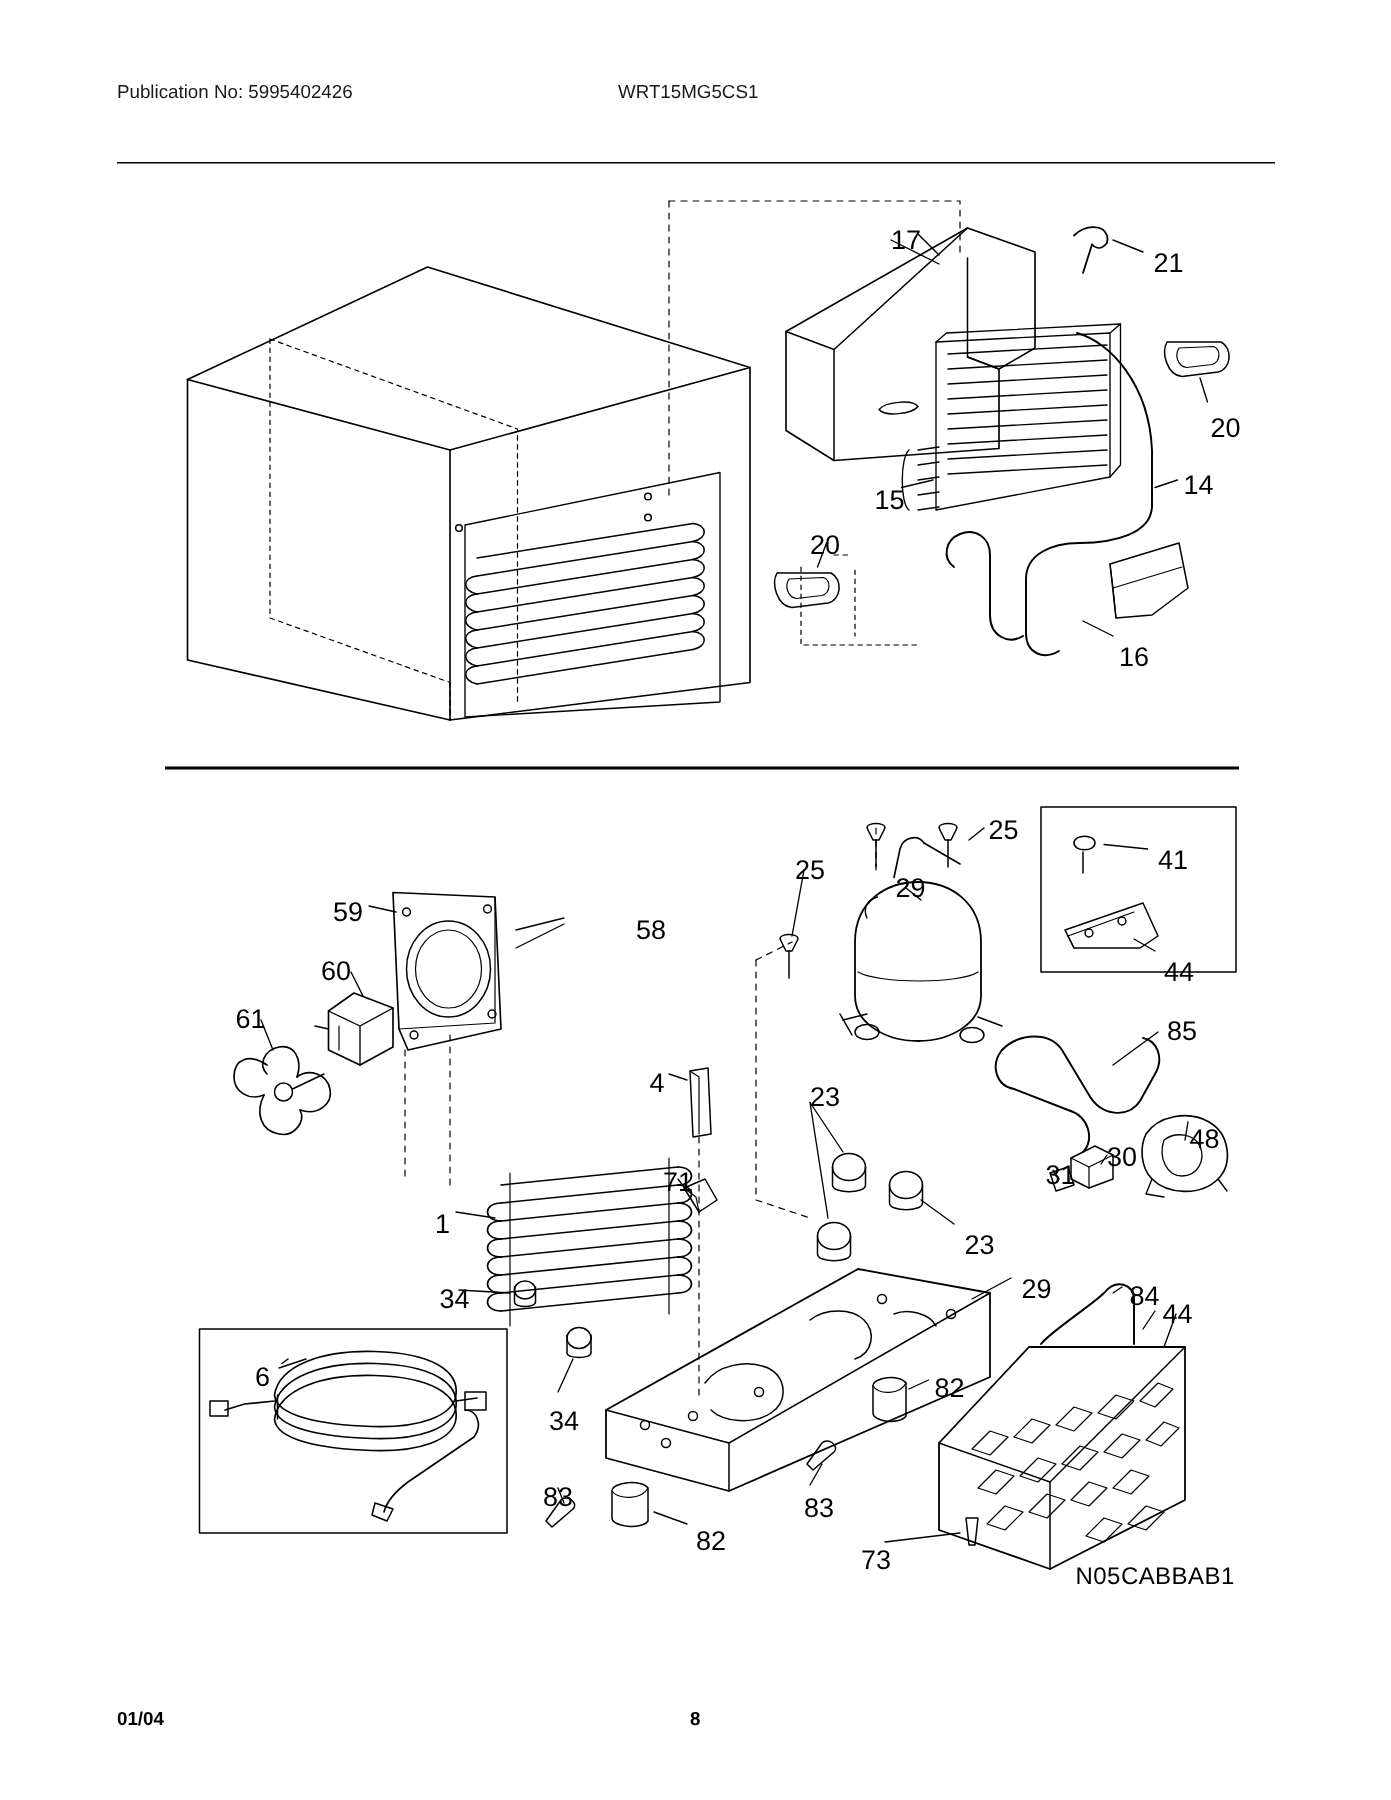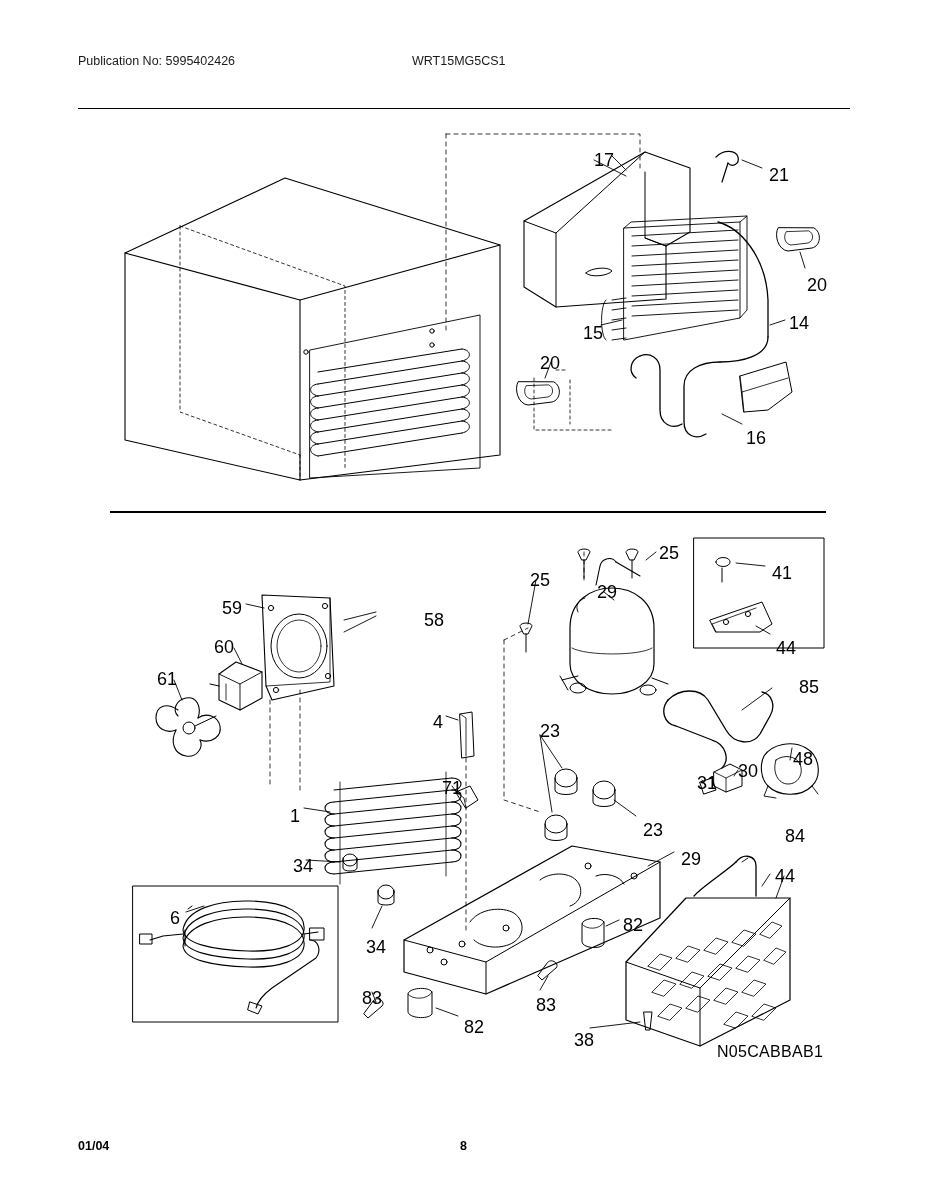--- a/index.html
+++ b/index.html
@@ -404,38 +404,38 @@
       <div class="callout" style="left: 746px; top: 428px;">16</div>
       <div class="callout" style="left: 659px; top: 543px;">25</div>
       <div class="callout" style="left: 530px; top: 570px;">25</div>
       <div class="callout" style="left: 597px; top: 582px;">29</div>
       <div class="callout" style="left: 772px; top: 563px;">41</div>
       <div class="callout" style="left: 776px; top: 638px;">44</div>
       <div class="callout" style="left: 222px; top: 598px;">59</div>
       <div class="callout" style="left: 385px; top: 610px; margin-left: 39px;">58</div>
       <div class="callout" style="left: 214px; top: 637px;">60</div>
       <div class="callout" style="left: 157px; top: 669px;">61</div>
-      <div class="callout" style="left: 799px; top: 677px;">85</div>
+      <div class="callout" style="left: 778px; top: 677px;">85</div>
       <div class="callout" style="left: 433px; top: 712px;">4</div>
       <div class="callout" style="left: 540px; top: 721px;">23</div>
       <div class="callout" style="left: 793px; top: 749px;">48</div>
       <div class="callout" style="left: 738px; top: 761px;">30</div>
       <div class="callout" style="left: 697px; top: 773px;">31</div>
       <div class="callout" style="left: 442px; top: 778px;">71</div>
       <div class="callout" style="left: 290px; top: 806px;">1</div>
       <div class="callout" style="left: 643px; top: 820px;">23</div>
       <div class="callout" style="left: 293px; top: 856px;">34</div>
       <div class="callout" style="left: 681px; top: 849px;">29</div>
-      <div class="callout" style="left: 753px; top: 826px; margin-left: 32px;">84</div>
+      <div class="callout" style="left: 753px; top: 854px;">84</div>
       <div class="callout" style="left: 775px; top: 866px;">44</div>
       <div class="callout" style="left: 170px; top: 908px;">6</div>
       <div class="callout" style="left: 623px; top: 915px;">82</div>
       <div class="callout" style="left: 366px; top: 937px;">34</div>
       <div class="callout" style="left: 536px; top: 995px;">83</div>
       <div class="callout" style="left: 362px; top: 988px;">83</div>
       <div class="callout" style="left: 464px; top: 1017px;">82</div>
-      <div class="callout" style="left: 574px; top: 1030px;">38</div>
+      <div class="callout" style="left: 574px; top: 1030px;">73</div>
     </div>
 
   <div id="diagram-code">N05CABBAB1</div>
   <div class="footer-txt" id="footer-date">01/04</div>
   <div class="footer-txt" id="footer-page">8</div>
 </div>
 
 </body></html>

